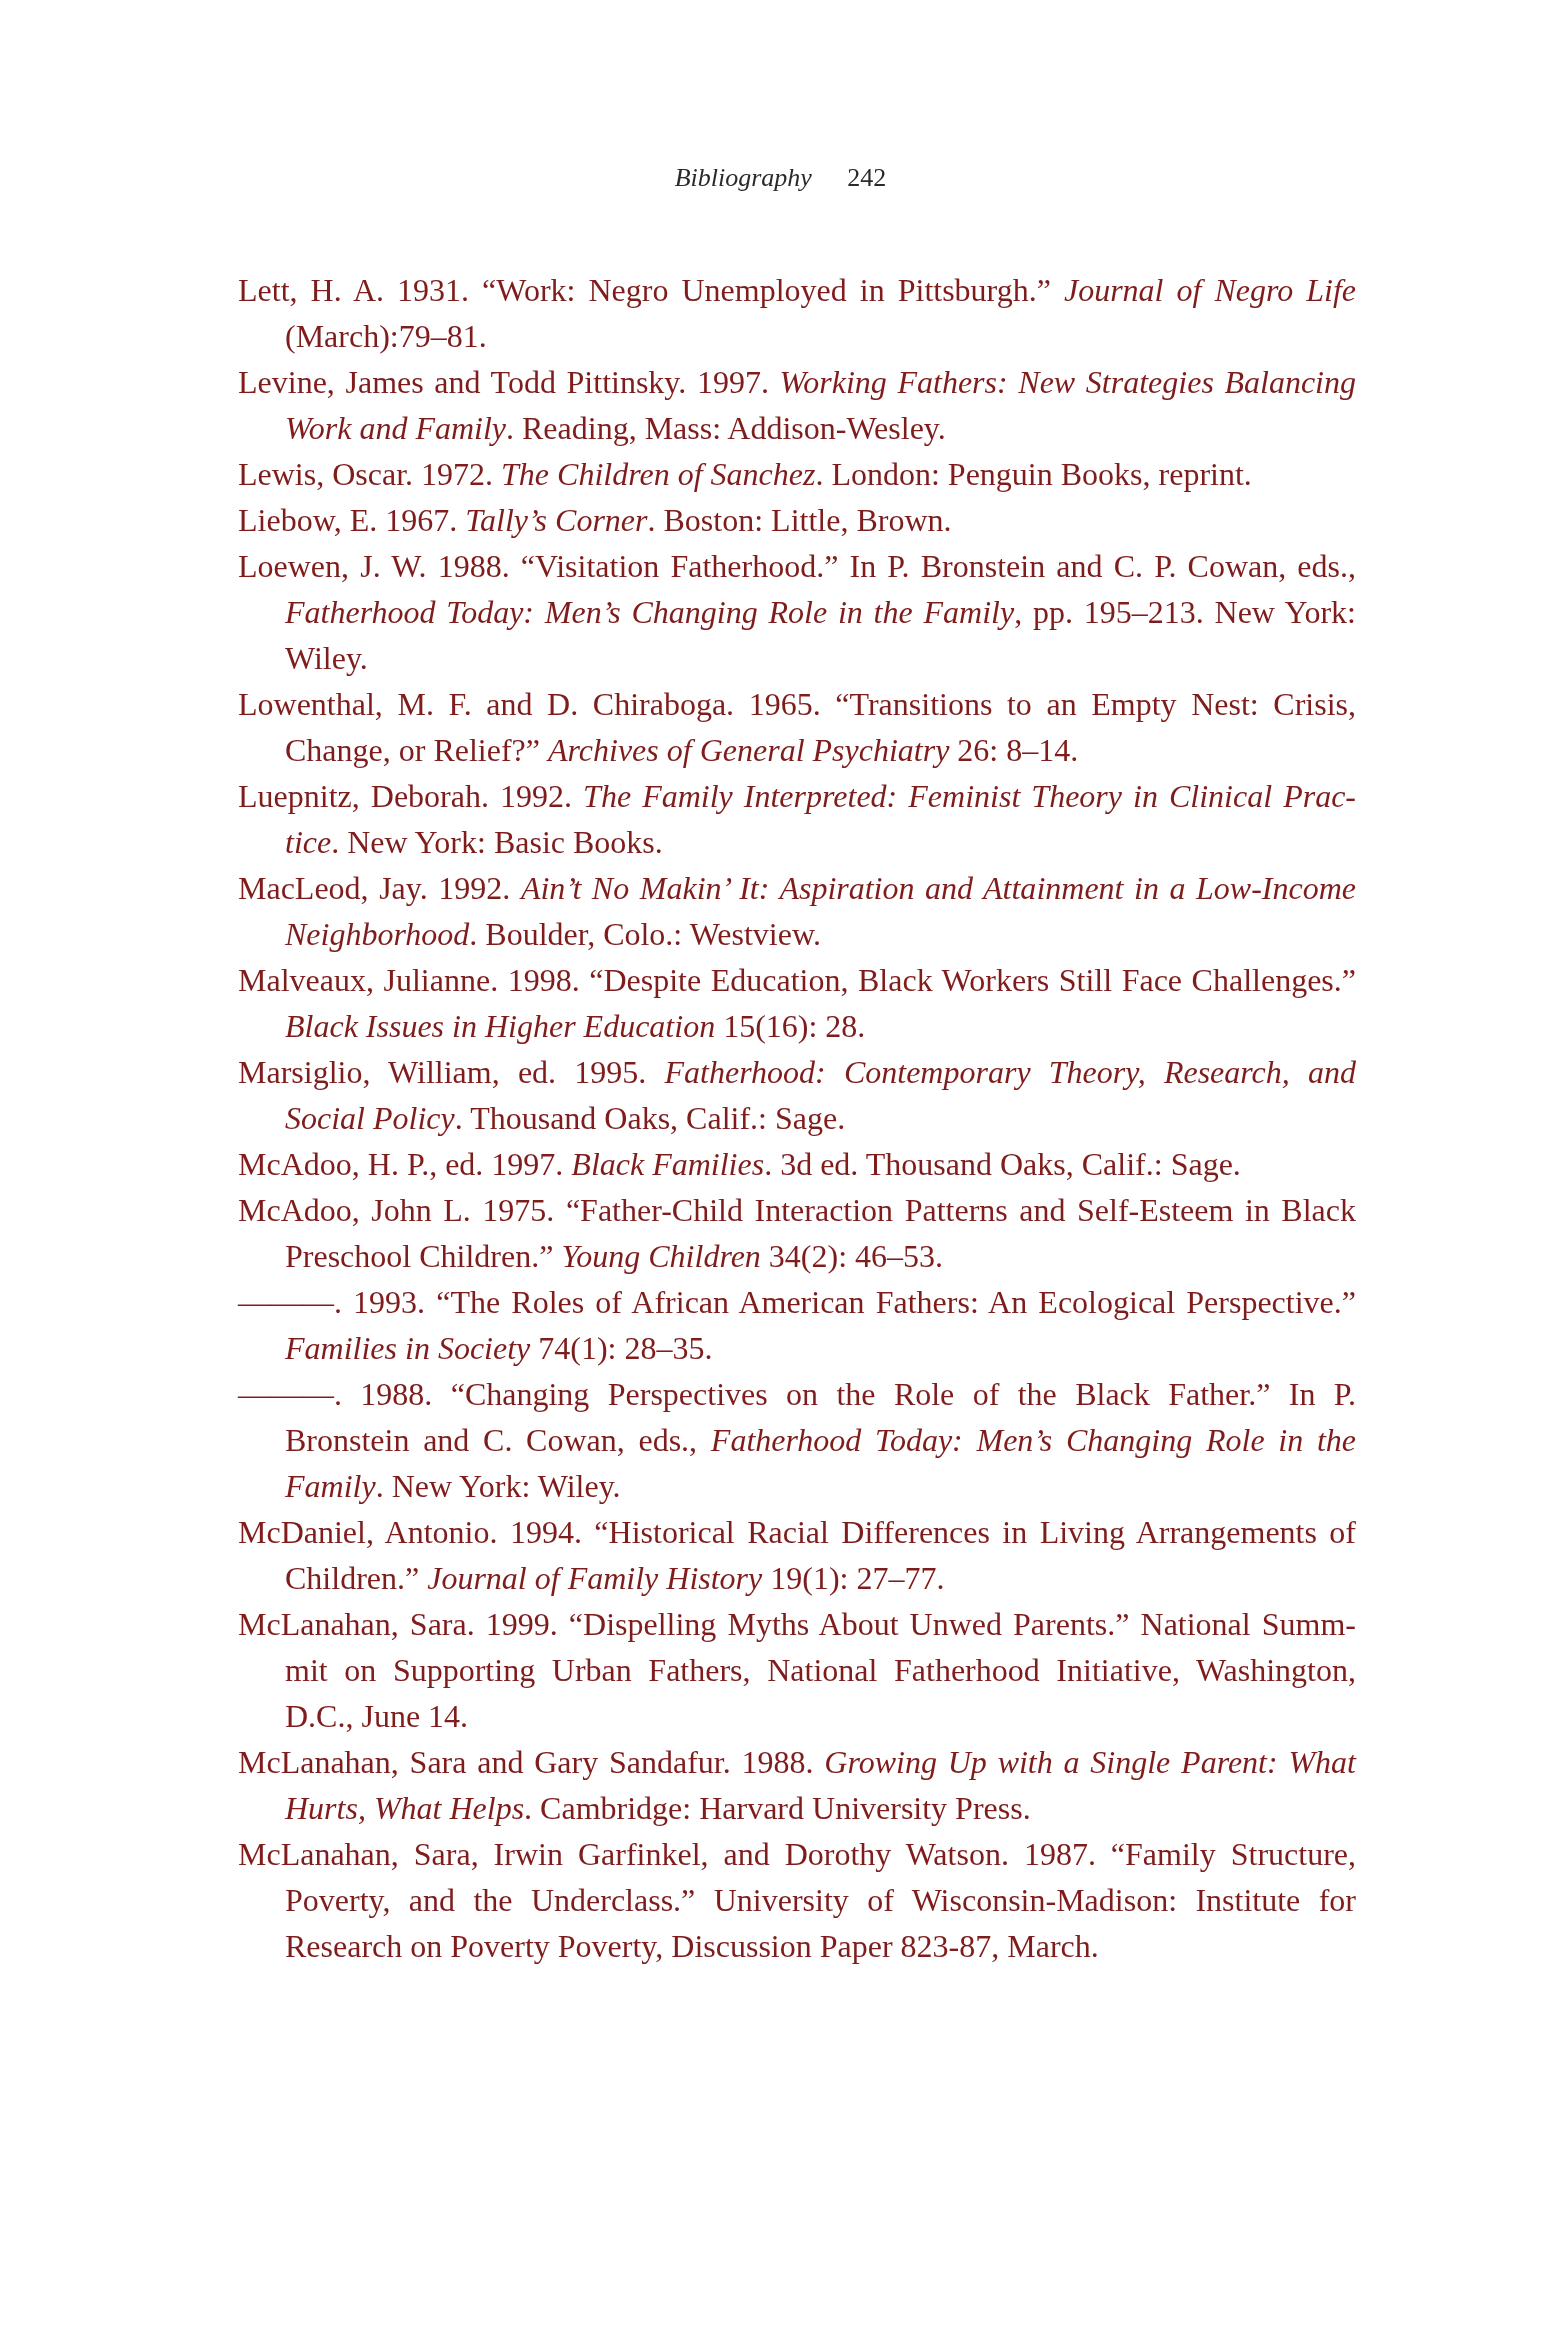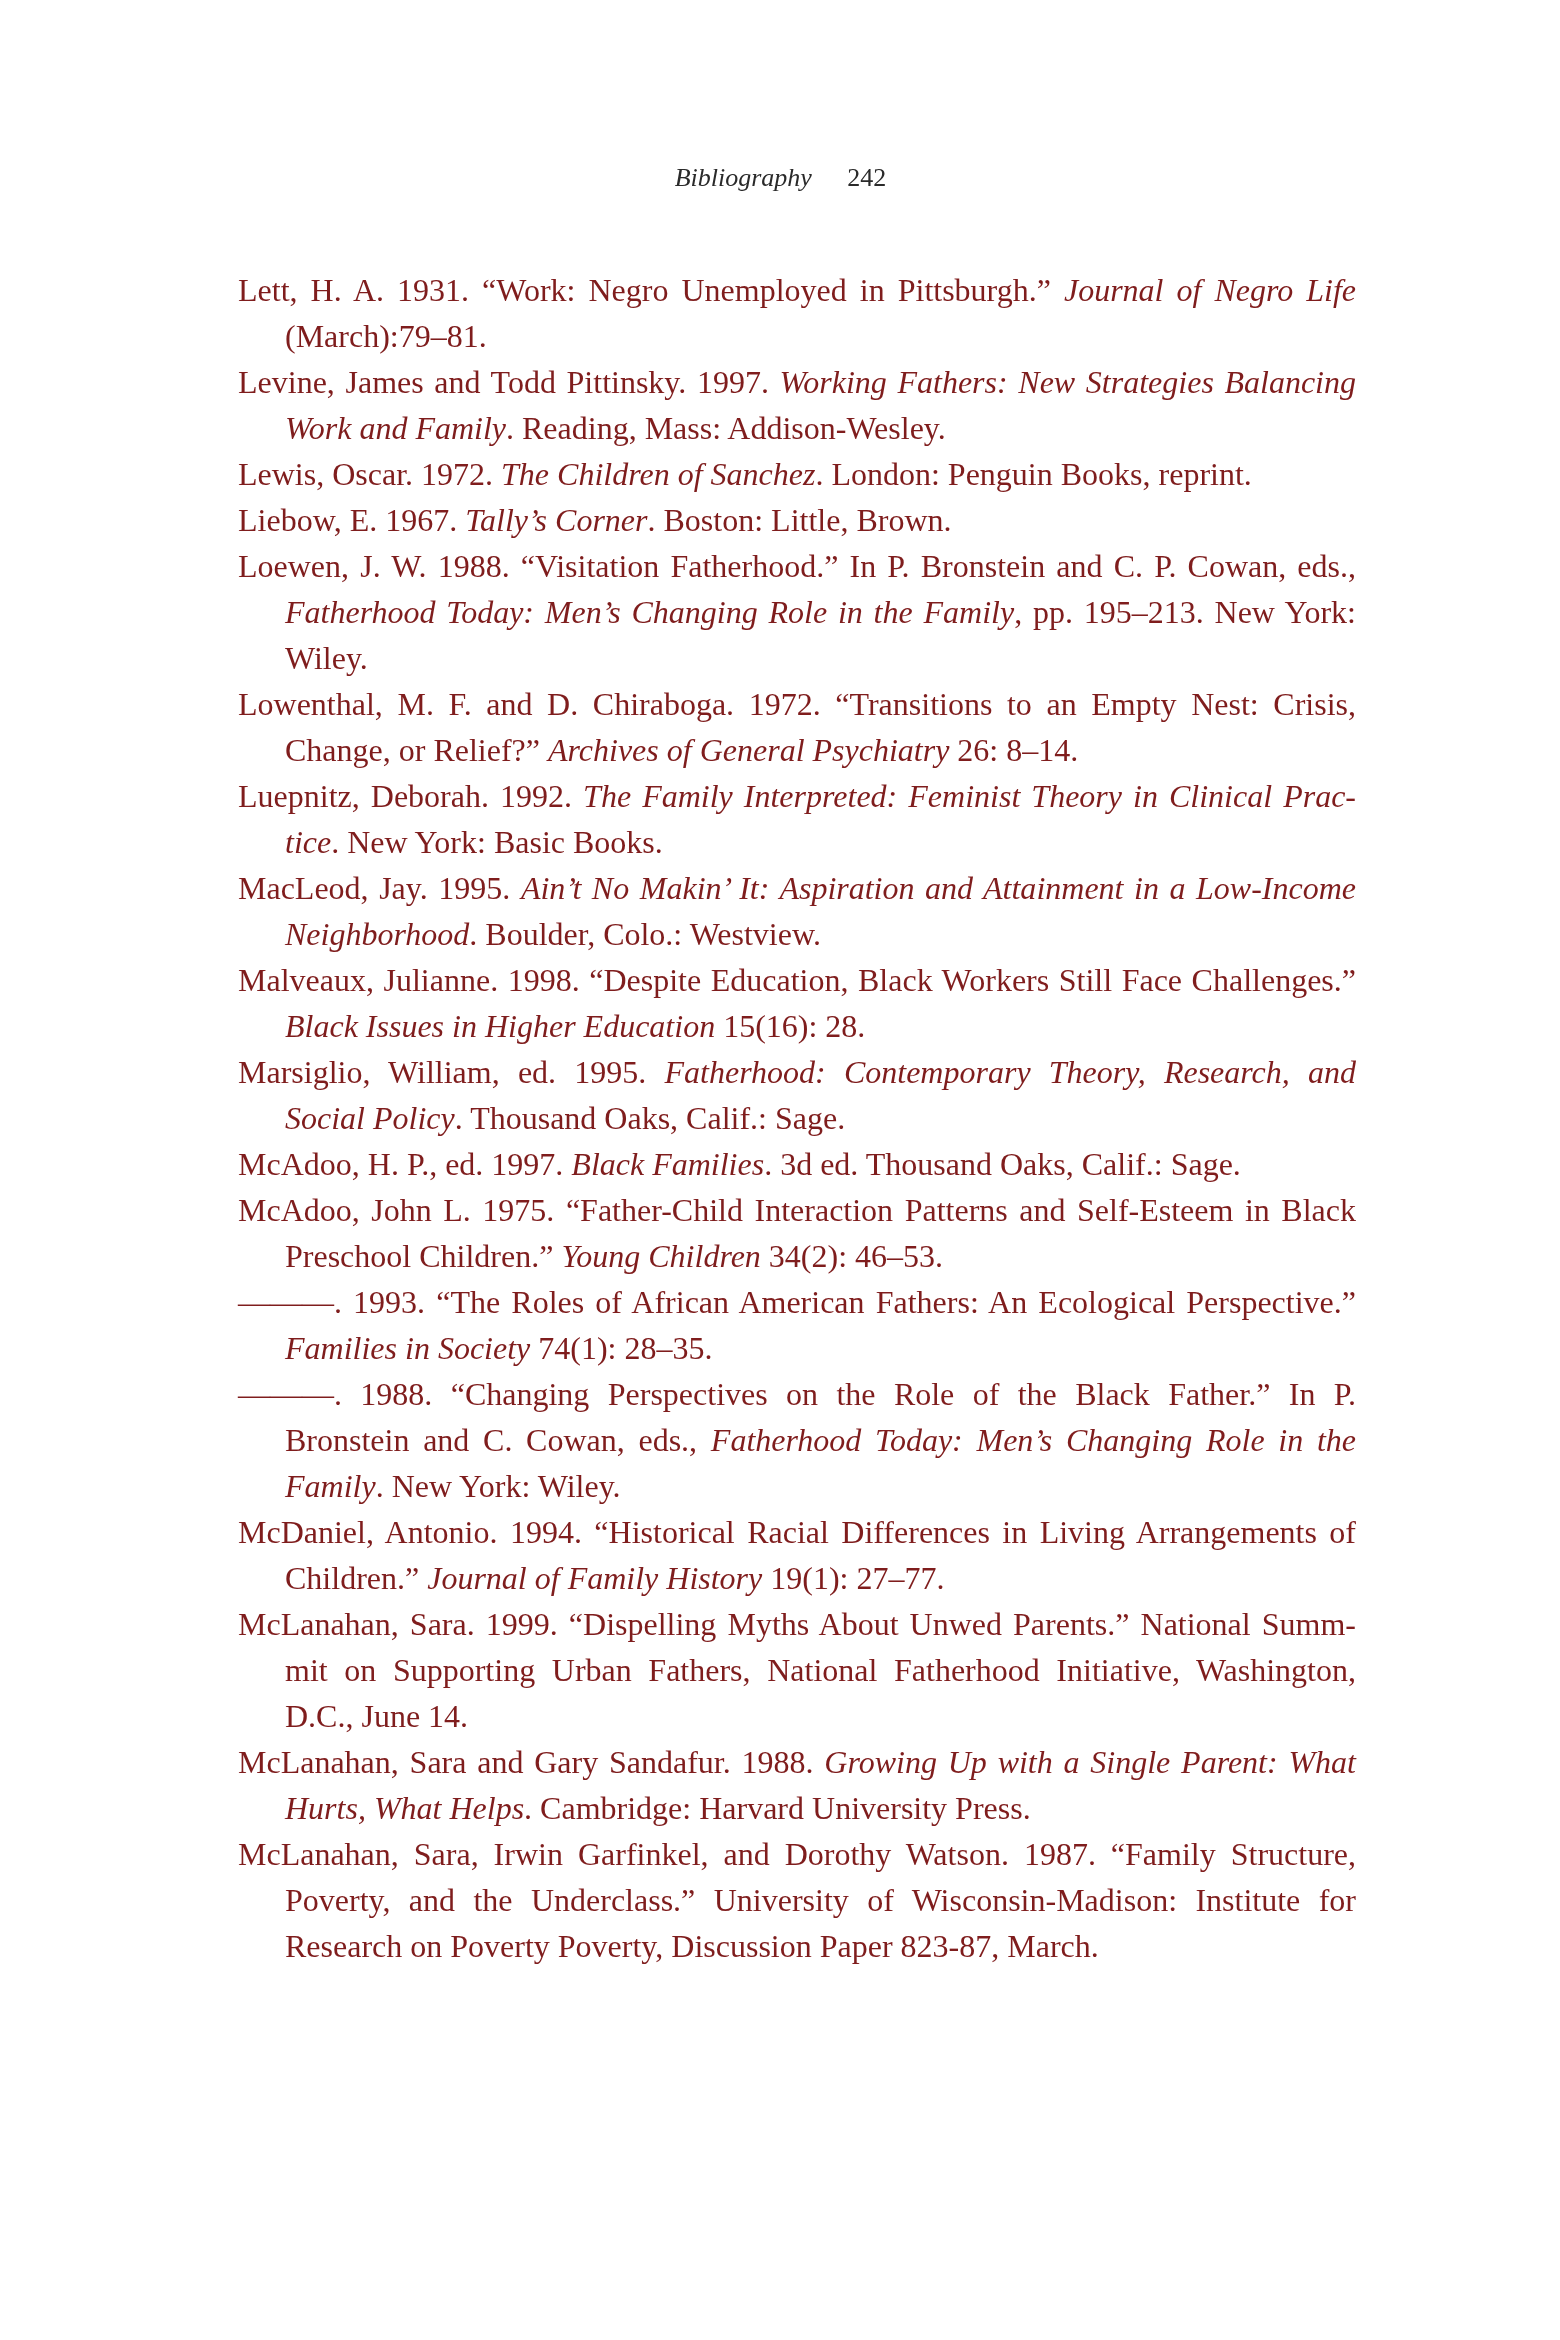--- a/index.html
+++ b/index.html
@@ -27,23 +27,23 @@
     <span class="title">Bibliography</span>
     <span class="pageno">242</span>
   </div>
 
   <div class="bib" id="bib">
       <p class="entry"><span>Lett, H. A. 1931. “Work: Negro Unemployed in Pittsburgh.” </span><i>Journal of Negro Life</i><span> (March):79–81.</span></p>
       <p class="entry"><span>Levine, James and Todd Pittinsky. 1997. </span><i>Working Fathers: New Strategies Balancing Work and Family</i><span>. Reading, Mass: Addison-Wesley.</span></p>
       <p class="entry"><span>Lewis, Oscar. 1972. </span><i>The Children of Sanchez</i><span>. London: Penguin Books, reprint.</span></p>
       <p class="entry"><span>Liebow, E. 1967. </span><i>Tally’s Corner</i><span>. Boston: Little, Brown.</span></p>
       <p class="entry"><span>Loewen, J. W. 1988. “Visitation Fatherhood.” In P. Bronstein and C. P. Cowan, eds., </span><i>Fatherhood Today: Men’s Changing Role in the Family</i><span>, pp. 195–213. New York: Wiley.</span></p>
-      <p class="entry"><span>Lowenthal, M. F. and D. Chiraboga. 1972. “Transitions to an Empty Nest: Crisis, Change, or Relief?” </span><i>Archives of General Psychiatry</i><span> 26: 8–14.</span></p>
+      <p class="entry"><span>Lowenthal, M. F. and D. Chiraboga. 1965. “Transitions to an Empty Nest: Crisis, Change, or Relief?” </span><i>Archives of General Psychiatry</i><span> 26: 8–14.</span></p>
       <p class="entry"><span>Luepnitz, Deborah. 1992. </span><i>The Family Interpreted: Feminist Theory in Clinical Prac-tice</i><span>. New York: Basic Books.</span></p>
-      <p class="entry"><span>MacLeod, Jay. 1995. </span><i>Ain’t No Makin’ It: Aspiration and Attainment in a Low-Income Neighborhood</i><span>. Boulder, Colo.: Westview.</span></p>
+      <p class="entry"><span>MacLeod, Jay. 1992. </span><i>Ain’t No Makin’ It: Aspiration and Attainment in a Low-Income Neighborhood</i><span>. Boulder, Colo.: Westview.</span></p>
       <p class="entry"><span>Malveaux, Julianne. 1998. “Despite Education, Black Workers Still Face Challenges.” </span><i>Black Issues in Higher Education</i><span> 15(16): 28.</span></p>
       <p class="entry"><span>Marsiglio, William, ed. 1995. </span><i>Fatherhood: Contemporary Theory, Research, and Social Policy</i><span>. Thousand Oaks, Calif.: Sage.</span></p>
       <p class="entry"><span>McAdoo, H. P., ed. 1997. </span><i>Black Families</i><span>. 3d ed. Thousand Oaks, Calif.: Sage.</span></p>
       <p class="entry"><span>McAdoo, John L. 1975. “Father-Child Interaction Patterns and Self-Esteem in Black Preschool Children.” </span><i>Young Children</i><span> 34(2): 46–53.</span></p>
       <p class="entry"><span>———. 1993. “The Roles of African American Fathers: An Ecological Perspective.” </span><i>Families in Society</i><span> 74(1): 28–35.</span></p>
       <p class="entry"><span>———. 1988. “Changing Perspectives on the Role of the Black Father.” In P. Bronstein and C. Cowan, eds., </span><i>Fatherhood Today: Men’s Changing Role in the Family</i><span>. New York: Wiley.</span></p>
       <p class="entry"><span>McDaniel, Antonio. 1994. “Historical Racial Differences in Living Arrangements of Children.” </span><i>Journal of Family History</i><span> 19(1): 27–77.</span></p>
       <p class="entry"><span>McLanahan, Sara. 1999. “Dispelling Myths About Unwed Parents.” National Summ-mit on Supporting Urban Fathers, National Fatherhood Initiative, Washington, D.C., June 14.</span></p>
       <p class="entry"><span>McLanahan, Sara and Gary Sandafur. 1988. </span><i>Growing Up with a Single Parent: What Hurts, What Helps</i><span>. Cambridge: Harvard University Press.</span></p>
       <p class="entry"><span>McLanahan, Sara, Irwin Garfinkel, and Dorothy Watson. 1987. “Family Structure, Poverty, and the Underclass.” University of Wisconsin-Madison: Institute for Research on Poverty Poverty, Discussion Paper 823-87, March.</span></p>

